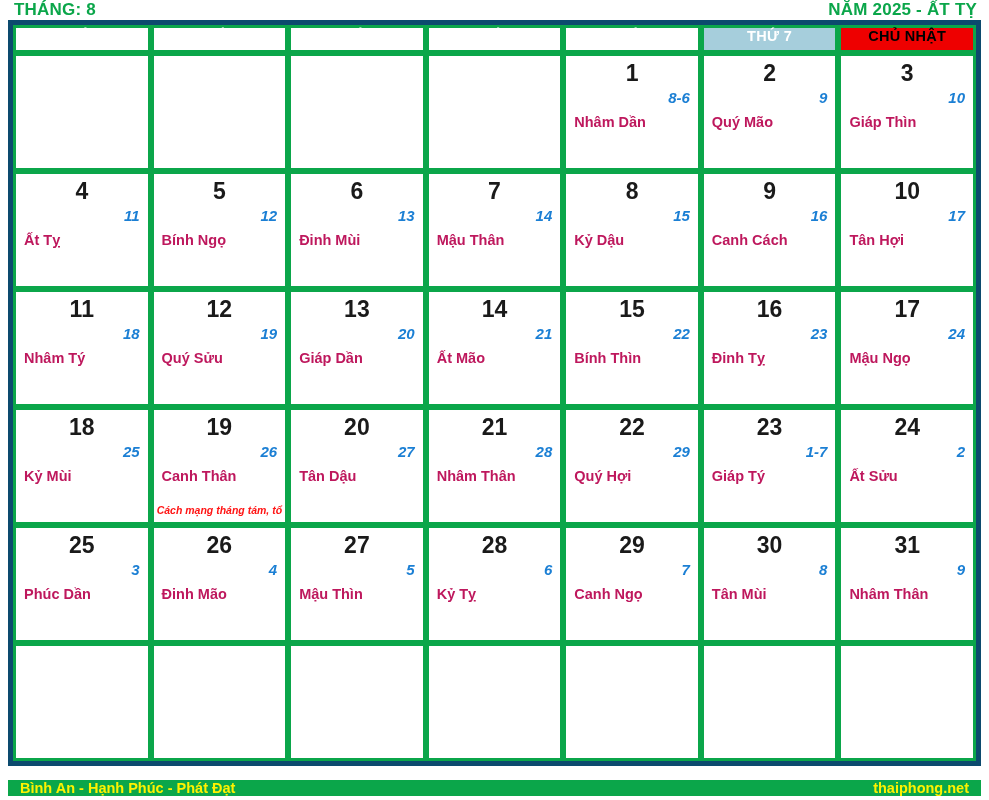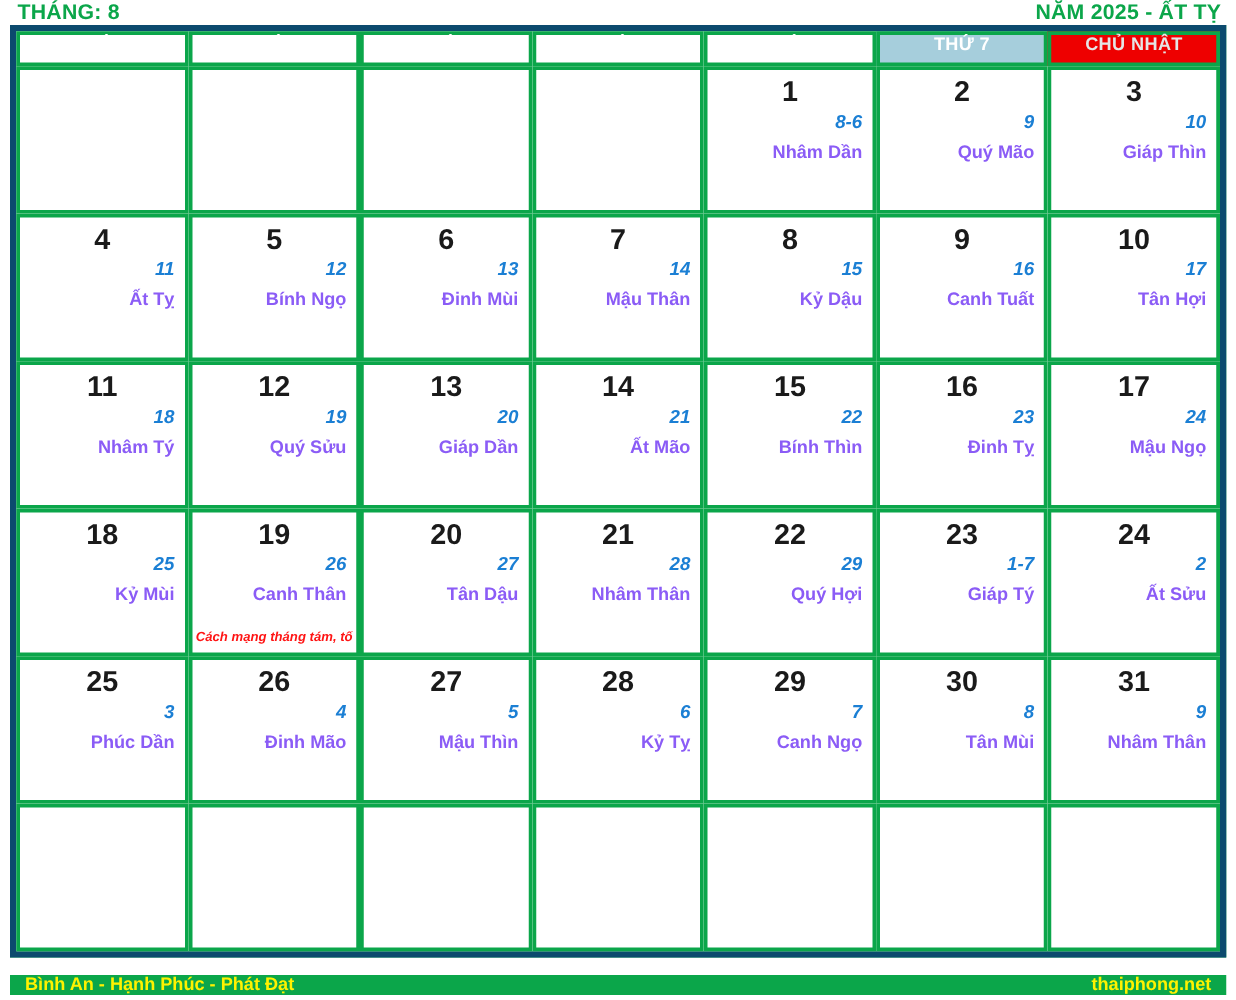--- a/index.html
+++ b/index.html
@@ -69,21 +69,21 @@
     border: 3px solid #0BA64A;
     letter-spacing: 0.3px;
     vertical-align: middle;
   }
   .weekday.sat {
     background: #A6CEDC;
     color: #ffffff;
   }
   .weekday.sun {
     background: #EE0000;
-    color: #e5e5e5;
+    color: #000000;
   }
 
   
   .daycell {
     height: 118px;
     position: relative;
   }
   .daycell-inner {
     position: relative;
     height: 100%;
@@ -107,24 +107,24 @@
     font-weight: bold;
     color: #1B7FD4;
     line-height: 1.2;
     height: 21px;
     margin-top: 2px;
     white-space: nowrap;
     font-style: italic;
   }
   .canchi {
     display: block;
-    text-align: right;
+    text-align: left;
     font-size: 14.5px;
     font-weight: bold;
-    color: #8b5cf6;
+    color: #be185d;
     line-height: 1.2;
     margin-top: 4px;
     white-space: nowrap;
   }
   .note {
     display: block;
     position: absolute;
     left: 0;
     right: 0;
     bottom: 5px;
@@ -265,21 +265,21 @@
             <div class="daycell-inner">
               <span class="solar">8</span>
               <span class="lunar">15</span>
               <span class="canchi">Kỷ Dậu</span>
             </div>
           </td>
           <td class="daycell">
             <div class="daycell-inner">
               <span class="solar">9</span>
               <span class="lunar">16</span>
-              <span class="canchi">Canh Tuất</span>
+              <span class="canchi">Canh Cách</span>
             </div>
           </td>
           <td class="daycell">
             <div class="daycell-inner">
               <span class="solar">10</span>
               <span class="lunar">17</span>
               <span class="canchi">Tân Hợi</span>
             </div>
           </td>
         </tr>

